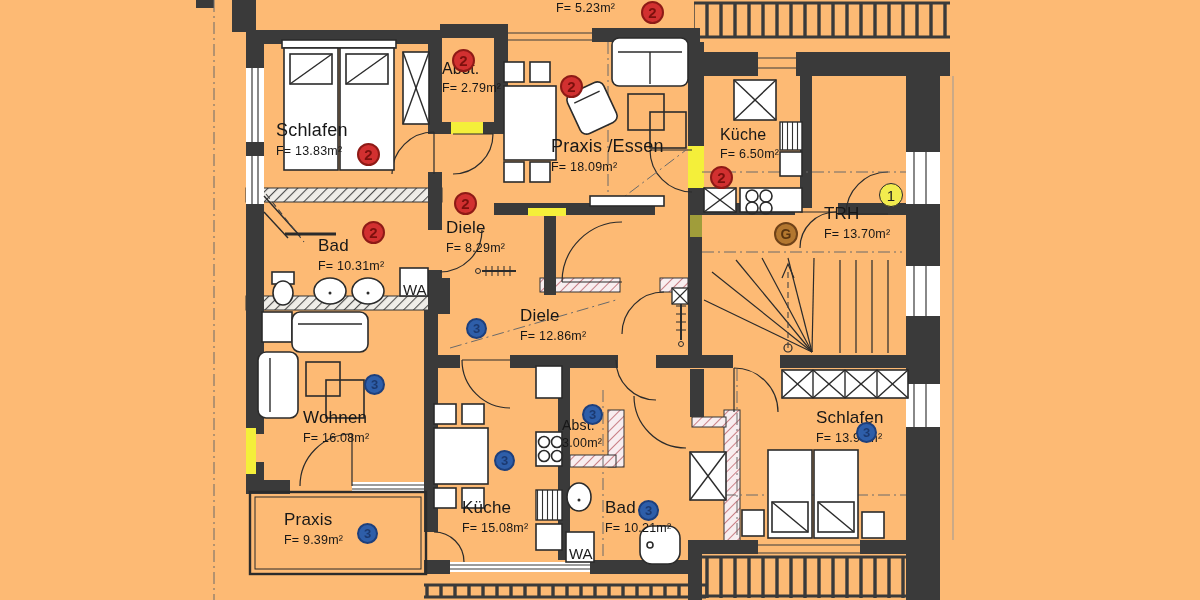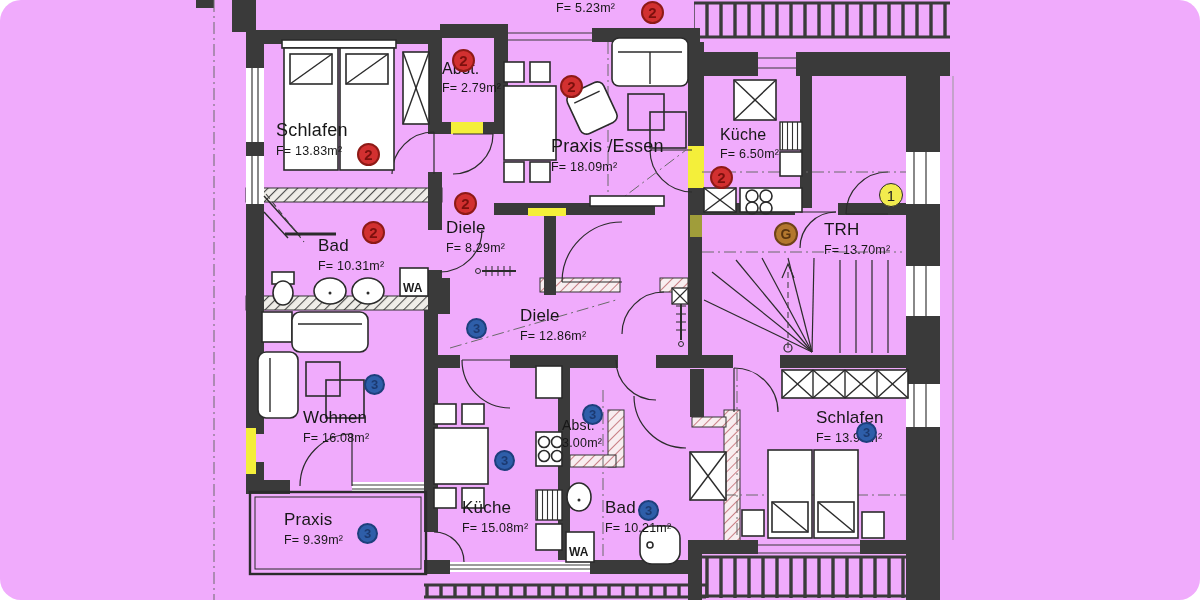--- a/index.html
+++ b/index.html
@@ -1,37 +1,37 @@
 <!DOCTYPE html>
 <html><head>
 <meta charset="utf-8">
 <style>
   html,body{margin:0;padding:0;background:#fff;}
-  #plan{position:relative;width:1200px;height:600px;background:#f0abfc;overflow:hidden;
-        font-family:"Liberation Sans",sans-serif;border-radius:21px;}
+  #plan{position:relative;width:1200px;height:600px;background:#fdba74;overflow:hidden;
+        font-family:"Liberation Sans",sans-serif;}
   #plan svg{position:absolute;left:0;top:0;}
   .wall{fill:#3a3a3a;}
   .furn{fill:#ffffff;stroke:#2b2b2b;stroke-width:1.6;}
   .furnN{fill:none;stroke:#2b2b2b;stroke-width:1.6;}
   .thin{fill:none;stroke:#2b2b2b;stroke-width:1.4;}
   .door{fill:none;stroke:#2b2b2b;stroke-width:1.2;}
   .dash{fill:none;stroke:#6a6a6a;stroke-width:1;stroke-dasharray:12 4 2 4;}
   .walk{fill:none;stroke:#444;stroke-width:1.1;stroke-dasharray:6 4;}
   .rail-line{stroke:#3a3a3a;stroke-width:3;}
   .glaz{stroke:#3a3a3a;stroke-width:1.2;}
   .rlabel{position:absolute;color:#171717;white-space:nowrap;letter-spacing:.2px;}
   .rlabel .nm{display:block;}
   .rlabel .ar{display:block;font-size:12.5px;margin-top:3px;}
   .marker{position:absolute;border-radius:50%;display:flex;align-items:center;
           justify-content:center;box-sizing:border-box;font-weight:bold;line-height:1;}
   .m-red{width:23px;height:23px;background:#d23030;border:2px solid #8e1a16;color:#7c100d;font-size:15px;}
   .m-blue{width:21px;height:21px;background:#2e5ea9;border:2px solid #1d3f7c;color:rgba(12,28,66,.55);font-size:13px;}
   .m-yellow{width:24px;height:24px;background:#f2ec4e;border:1.6px solid #2b2b2b;color:#222;font-size:15px;font-weight:normal;}
   .m-brown{width:24px;height:24px;background:#b3772f;border:2px solid #6f4218;color:#59330e;font-size:14px;}
-  .wa{position:absolute;font-size:12px;color:#1c1c1c;font-weight:bold;}
+  .wa{position:absolute;font-size:15px;color:#1c1c1c;}
 </style>
 </head>
 <body>
 
 <div id="plan">
 <svg width="1200" height="600" viewBox="0 0 1200 600">
   <defs>
     <pattern id="hatchG" width="7" height="7" patternUnits="userSpaceOnUse" patternTransform="rotate(45)">
       <rect width="7" height="7" fill="#efede8"></rect>
           <line x1="0" y1="0" x2="0" y2="7" stroke="#4d4d4d" stroke-width="2.2"></line>
@@ -377,21 +377,21 @@
       <span class="ar">F= 2.79m²</span>
     </div>
   <div class="rlabel" style="left:551px;top:136px;font-size:18px">
       <span class="nm">Praxis /Essen</span>
       <span class="ar">F= 18.09m²</span>
     </div>
   <div class="rlabel" style="left:720px;top:126px;font-size:16px">
       <span class="nm">Küche</span>
       <span class="ar">F= 6.50m²</span>
     </div>
-  <div class="rlabel" style="left:824px;top:220px;font-size:17px">
+  <div class="rlabel" style="left:824px;top:204px;font-size:17px">
       <span class="nm">TRH</span>
       <span class="ar">F= 13.70m²</span>
     </div>
   <div class="rlabel" style="left:318px;top:236px;font-size:17px">
       <span class="nm">Bad</span>
       <span class="ar">F= 10.31m²</span>
     </div>
   <div class="rlabel" style="left:446px;top:218px;font-size:17px">
       <span class="nm">Diele</span>
       <span class="ar">F= 8.29m²</span>

